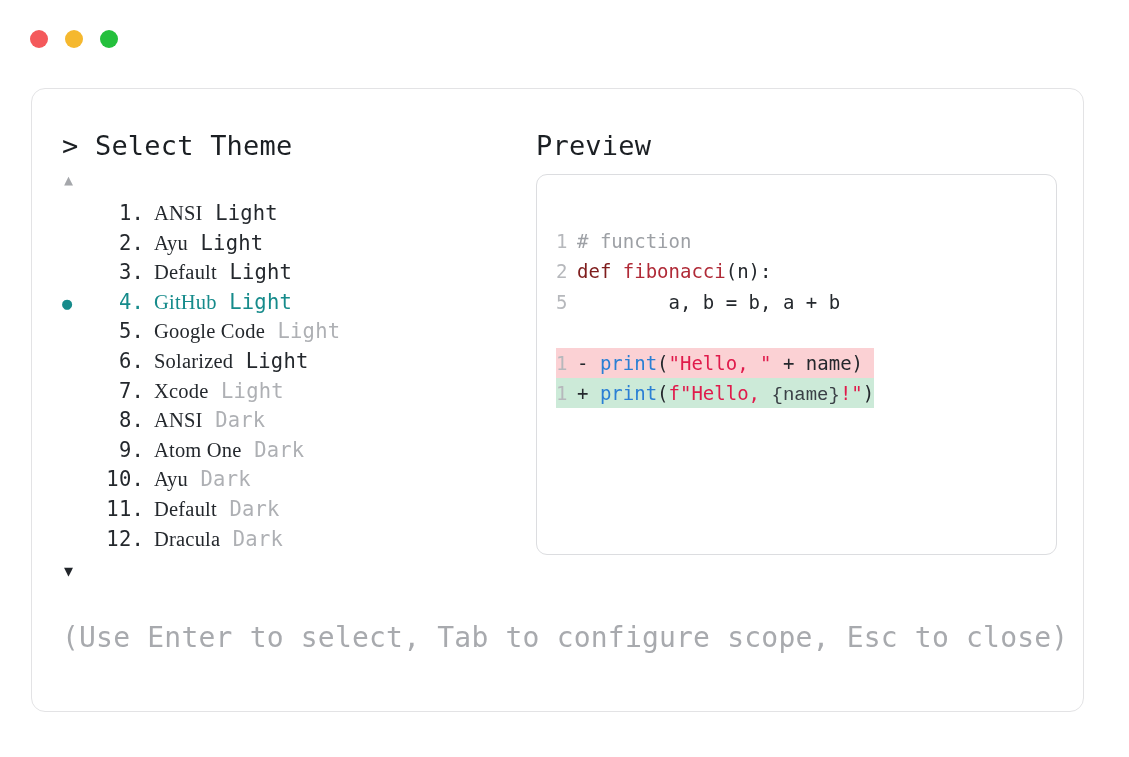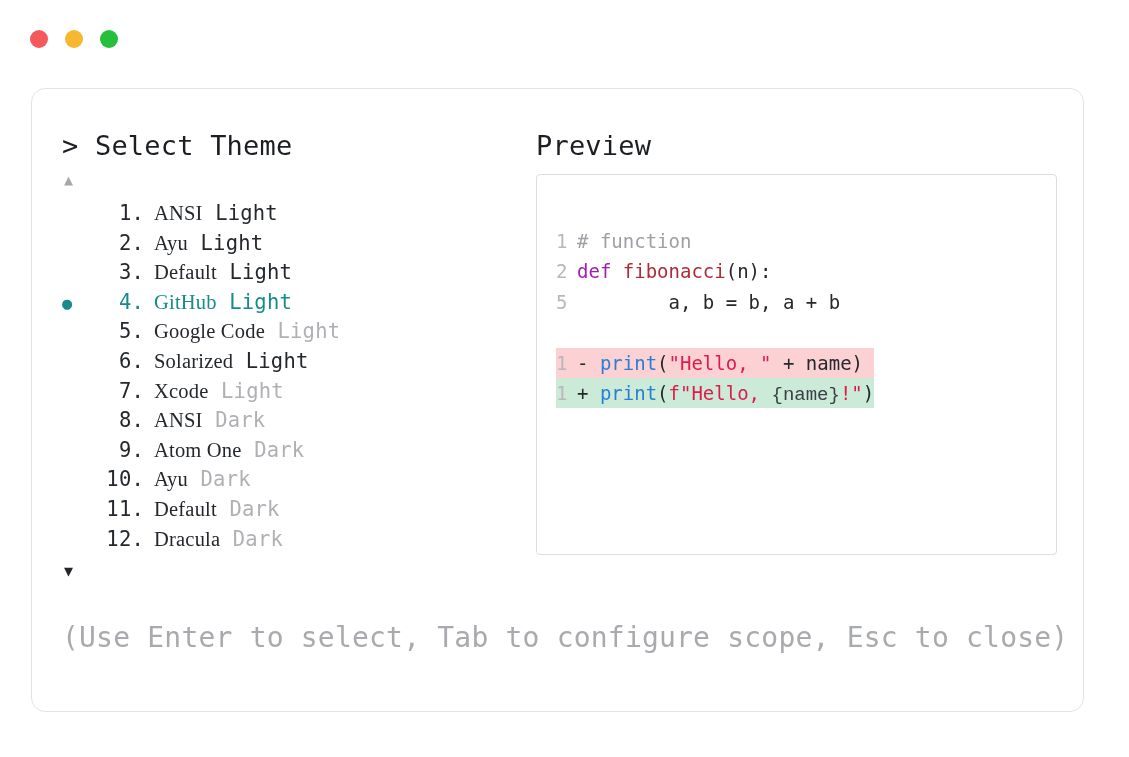--- a/index.html
+++ b/index.html
@@ -115,21 +115,21 @@
   .theme-row.selected .tname,
   .theme-row.selected .tvariant { color: #168b8b; }
 
   
   .preview-box {
     margin-top: 15px;
     width: 521px;
     height: 381px;
     box-sizing: border-box;
     border: 1.6px solid #dcdde0;
-    border-radius: 4px;
+    border-radius: 11px;
     background: #ffffff;
     overflow: hidden;
     position: relative;
   }
   .code {
     position: absolute;
     left: 19px;
     top: 51px;
     font-size: 19px;
     line-height: 30.4px;
@@ -143,21 +143,21 @@
     color: #b6b8bc;
     display: inline-block;
     width: 11px;
     text-align: right;
     margin-right: 10px;
   }
   .blank-line { height: 30.4px; display:block; }
 
   .tok-plain   { color: #24282d; }
   .tok-comment { color: #9da0a5; }
-  .tok-kw      { color: #a21caf; }
+  .tok-kw      { color: #7f1d1d; }
   .tok-fn-def  { color: #b02a37; }
   .tok-num     { color: #168b8b; }
   .tok-builtin { color: #2a7fd4; }
   .tok-str     { color: #e01a4b; }
   .tok-interp  { color: #3a4046; font-family: Liberation Mono, monospace; }
 
   .diff-line { white-space: pre; height: 30.4px; display: block; width: 100%; }
   .diff-del { background: #fbd1d4; }
   .diff-add { background: #ccead8; }
   .diff-mark { color: #24282d; }

